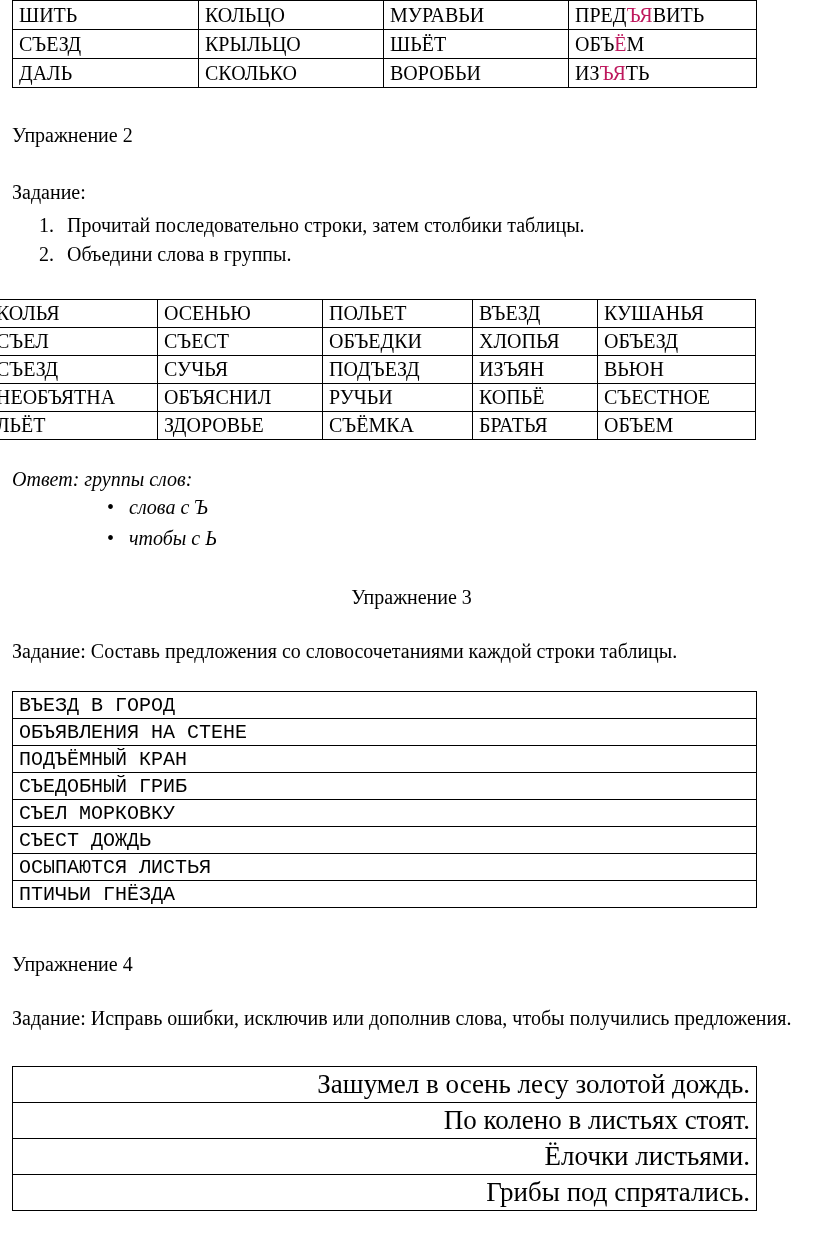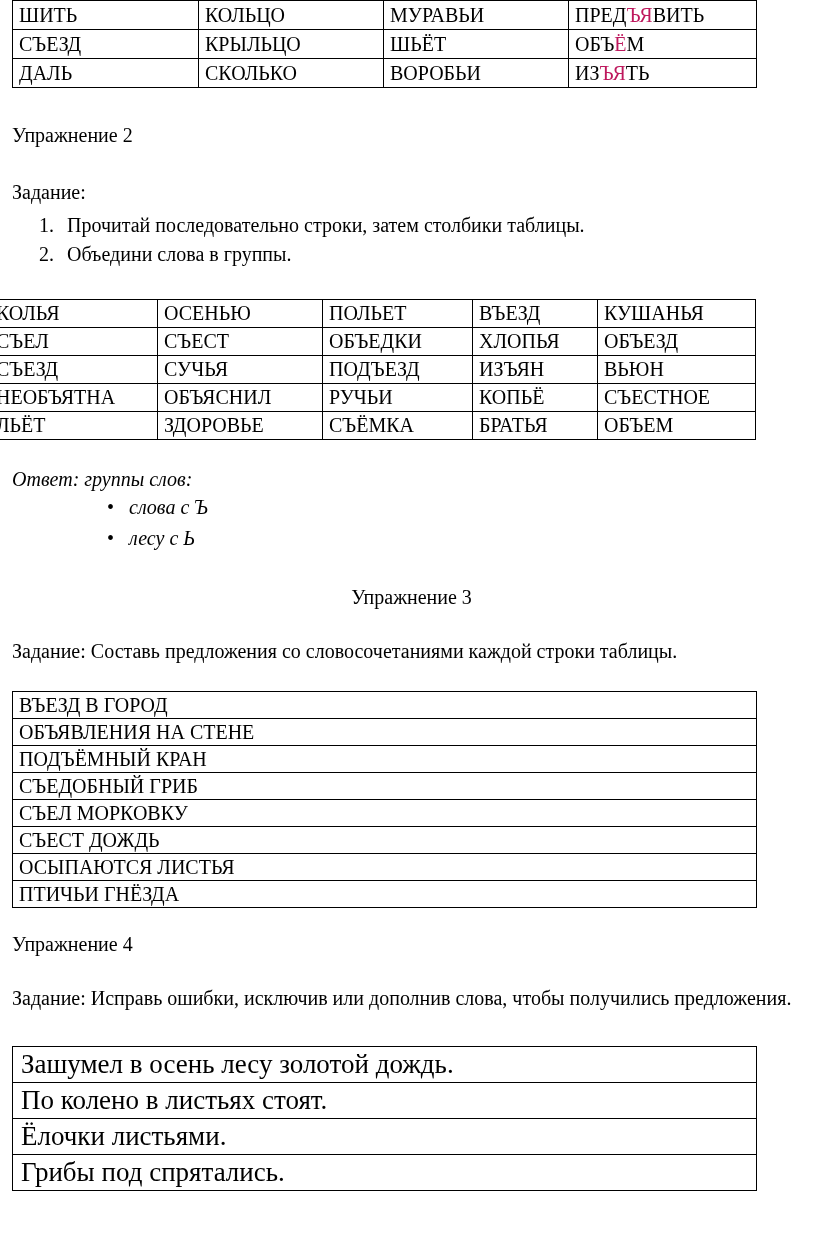--- a/index.html
+++ b/index.html
@@ -21,41 +21,41 @@
     vertical-align: middle;
   }
   .red { color: #be185d; }
 
   .t1 { width: 744px; }
   .t1 td { height: 29px; }
 
   .t2 { width: 766px; margin-left: -23px; margin-top: 30px; }
   .t2 td { height: 28px; }
 
-  .t3 { width: 744px; margin-top: 27px; }
+  .t3 { width: 744px; margin-top: 27px; font-family: Liberation Mono, monospace; }
   .t3 td { height: 27px; }
 
   .t4 { width: 744px; margin-top: 33px; font-size: 27px; }
-  .t4 td { height: 36px; padding-left: 8px; }
+  .t4 td { height: 36px; padding-left: 8px; text-align: right; }
 
   p.h { margin: 0; line-height: 26px; }
   #ex2-title { margin-top: 34px; }
   #ex2-task-label { margin-top: 31px; }
 
   .numlist { margin-top: 6px; }
   .numlist .row { line-height: 29px; }
   .num { display: inline-block; width: 28px; margin-left: 27px; }
 
   .answer { margin: 26px 0 0 0; line-height: 26px; font-style: italic; }
   .bullets .row { line-height: 31px; font-style: italic; }
   .bul { display: inline-block; width: 22px; margin-left: 95px; font-style: normal; }
 
   #ex3-title { margin-top: 30px; text-align: center; }
   #ex3-task { margin-top: 28px; }
-  #ex4-title { margin-top: 23px; }
+  #ex4-title { margin-top: 43px; }
   #ex4-task { margin-top: 26px; line-height: 30px; }
 </style>
 </head>
 <body>
 
 <div class="doc">
 
   <table class="t1">
     <colgroup>
       <col style="width:186px">
@@ -138,21 +138,21 @@
           <td>БРАТЬЯ</td>
           <td>ОБЪЕМ</td>
         </tr>
       </tbody>
   </table>
 
   <p class="answer">Ответ: группы слов:</p>
 
   <div class="bullets" id="ex2-bullets">
       <div class="row"><span class="bul">•</span><span>слова с Ъ</span></div>
-      <div class="row"><span class="bul">•</span><span>лесу с Ь</span></div>
+      <div class="row"><span class="bul">•</span><span>чтобы с Ь</span></div>
     </div>
 
   <p class="h" id="ex3-title">Упражнение 3</p>
 
   <p class="h" id="ex3-task">Задание: Составь предложения со словосочетаниями каждой строки таблицы.</p>
 
   <table class="t3">
     <colgroup>
         <col style="width:744px">
       </colgroup>

